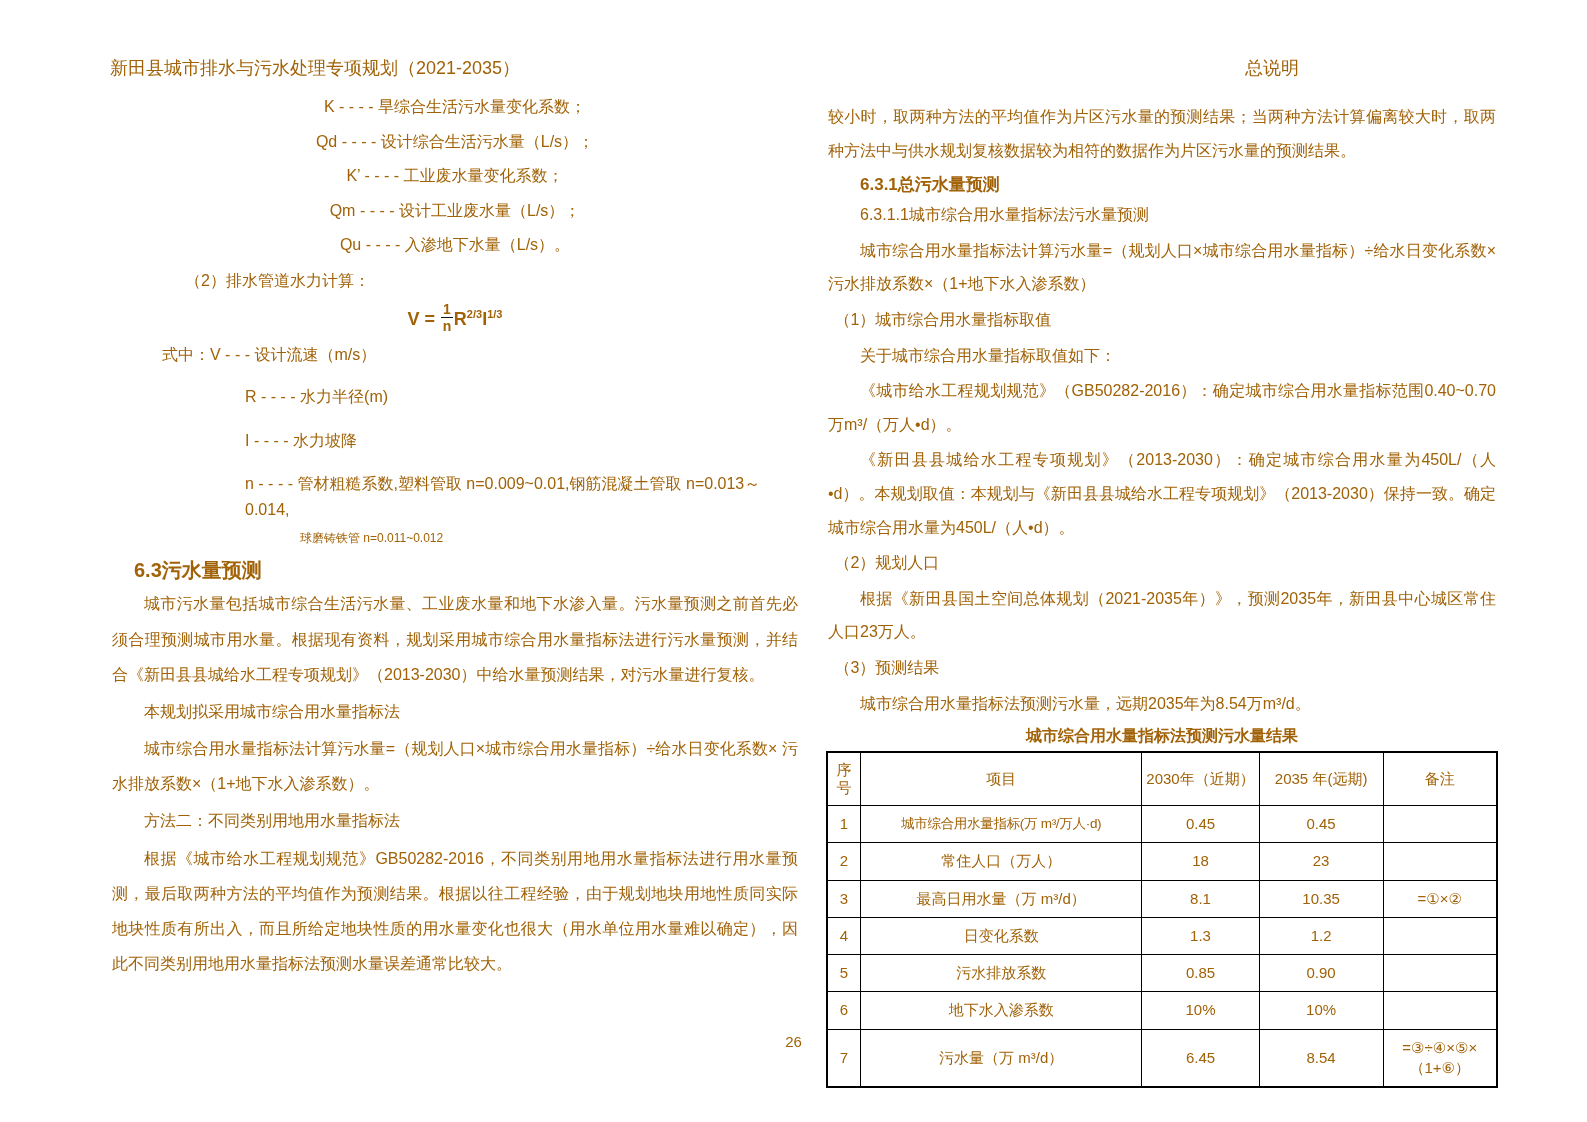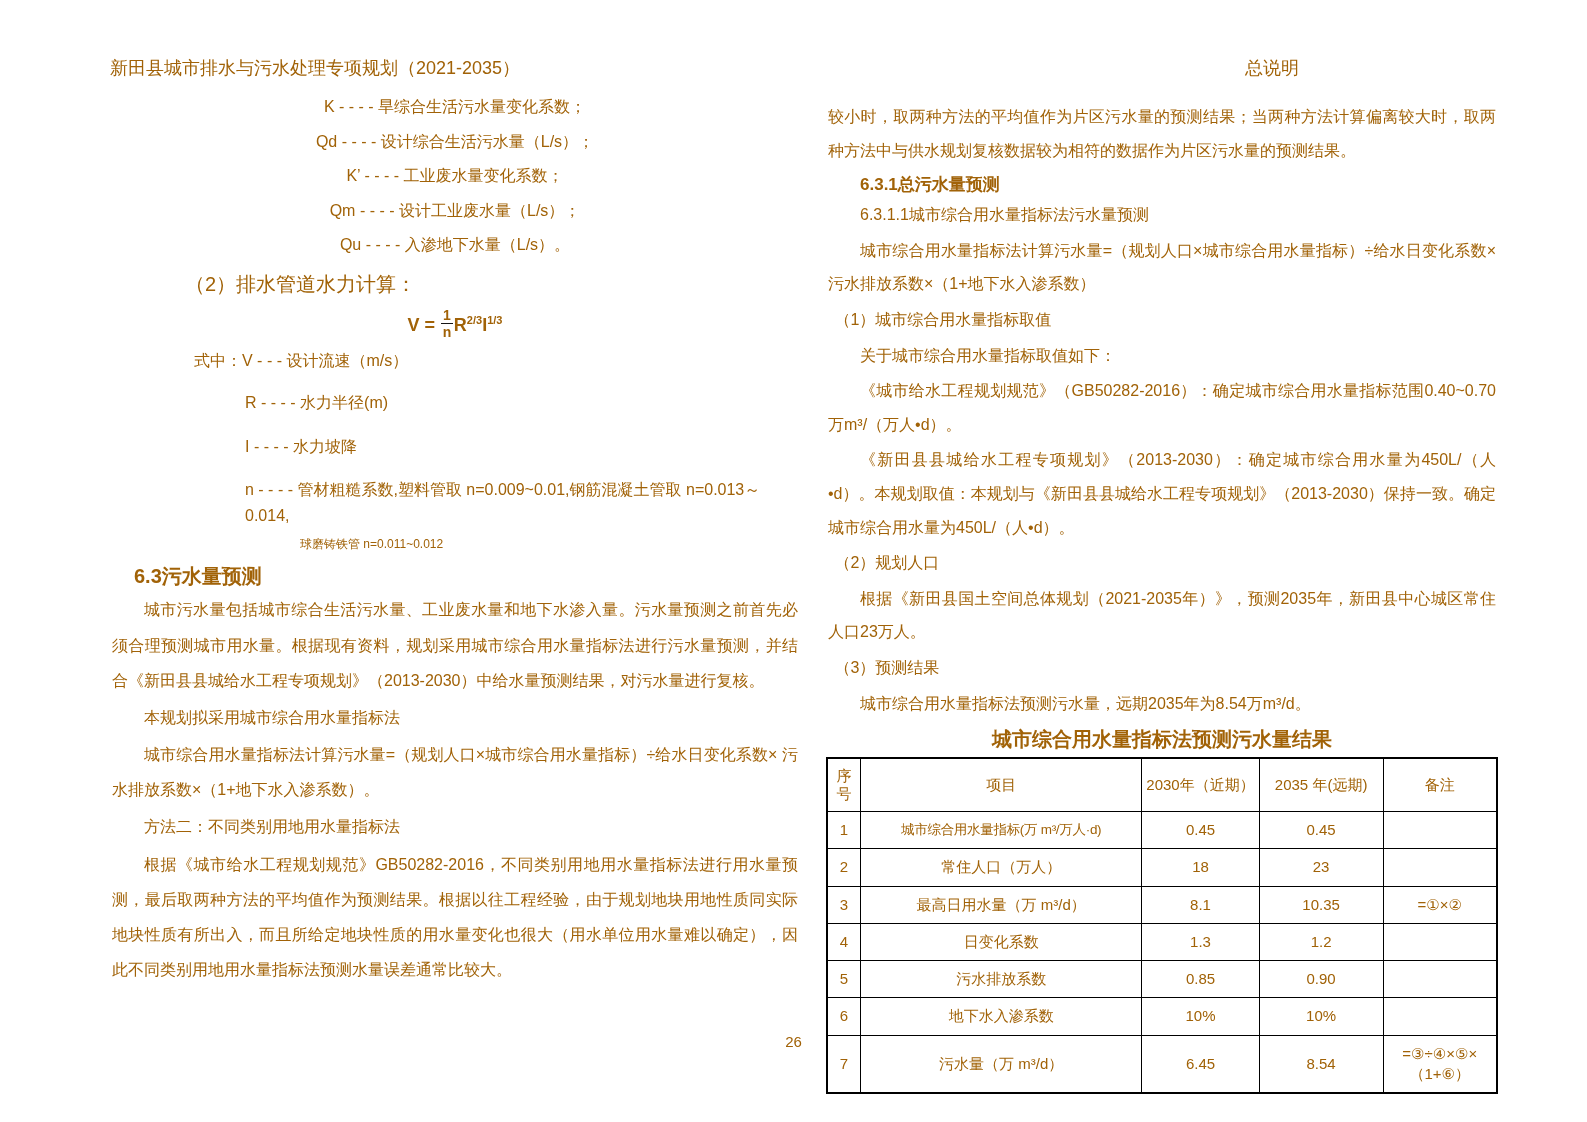--- a/index.html
+++ b/index.html
@@ -18,40 +18,40 @@
   .col-left  { width:690px; }
   .col-right { width:672px; }
 
   p { margin:2px; }
   .body-text { font-size:16px; line-height:2.2; text-align:justify; text-indent:2em; }
   .col-right .body-text { line-height:2.1; }
 
   
   .defs p { text-align:center; text-indent:0; font-size:16px; line-height:1.1; margin:0 0 17px 0; }
 
-  .sub-heading { font-size:20px; margin:2px 0 6px 75px; }
+  .sub-heading { font-size:16px; margin:2px 0 6px 75px; }
 
   .formula-line { text-align:center; font-size:18px; margin:10px 0 12px 0; font-weight:bold; }
   .frac { display:inline-block; vertical-align:-0.45em; text-align:center; line-height:1; margin:0 1px; font-size:14px; }
   .frac .num { display:block; border-bottom:1.5px solid #151515; padding:0 2px 1px; }
   .frac .den { display:block; padding-top:1px; }
   .formula-line sup { font-size:11px; }
 
-  .where-first { font-size:16px; margin:2px 0 18px 84px; }
+  .where-first { font-size:16px; margin:2px 0 18px 52px; }
   .where-item  { font-size:16px; margin:0 0 18px 135px; text-align:left; line-height:1.6; }
   .where-n     { margin-bottom:8px; }
   .where-extra { font-size:12px; margin:0 0 10px 190px; }
 
   .sec-heading   { font-size:20px; font-weight:bold; margin:10px 0 0 24px; }
   .sec-heading-2 { font-size:17px; font-weight:bold; margin:6px 0 1px 0; text-indent:2em; }
   .plain-line { font-size:16px; line-height:2.1; text-indent:2em; }
   .item-line  { font-size:16px; line-height:2.1; text-indent:0.4em; }
 
   
-  .table-title { font-size:20px; font-weight:bold; text-align:center; margin:6px 0 4px 0; }
+  .table-title { font-size:16px; font-weight:bold; text-align:center; margin:6px 0 4px 0; }
   table.pred { width:100%; border-collapse:collapse; border:2px solid #000; table-layout:fixed; }
   table.pred th, table.pred td {
     border:1.5px solid #000; text-align:center; vertical-align:middle;
     font-size:15px; font-weight:normal; padding:8px 3px; line-height:1.35;
   }
   table.pred td.tight { font-size:13.5px; letter-spacing:-0.3px; white-space:nowrap; padding:8px 1px; }
   table.pred th.th-seq { line-height:1.2; }
 
   .page-number { position:absolute; left:50%; transform:translateX(-50%); bottom:72px; font-size:15px; }
 </style>

